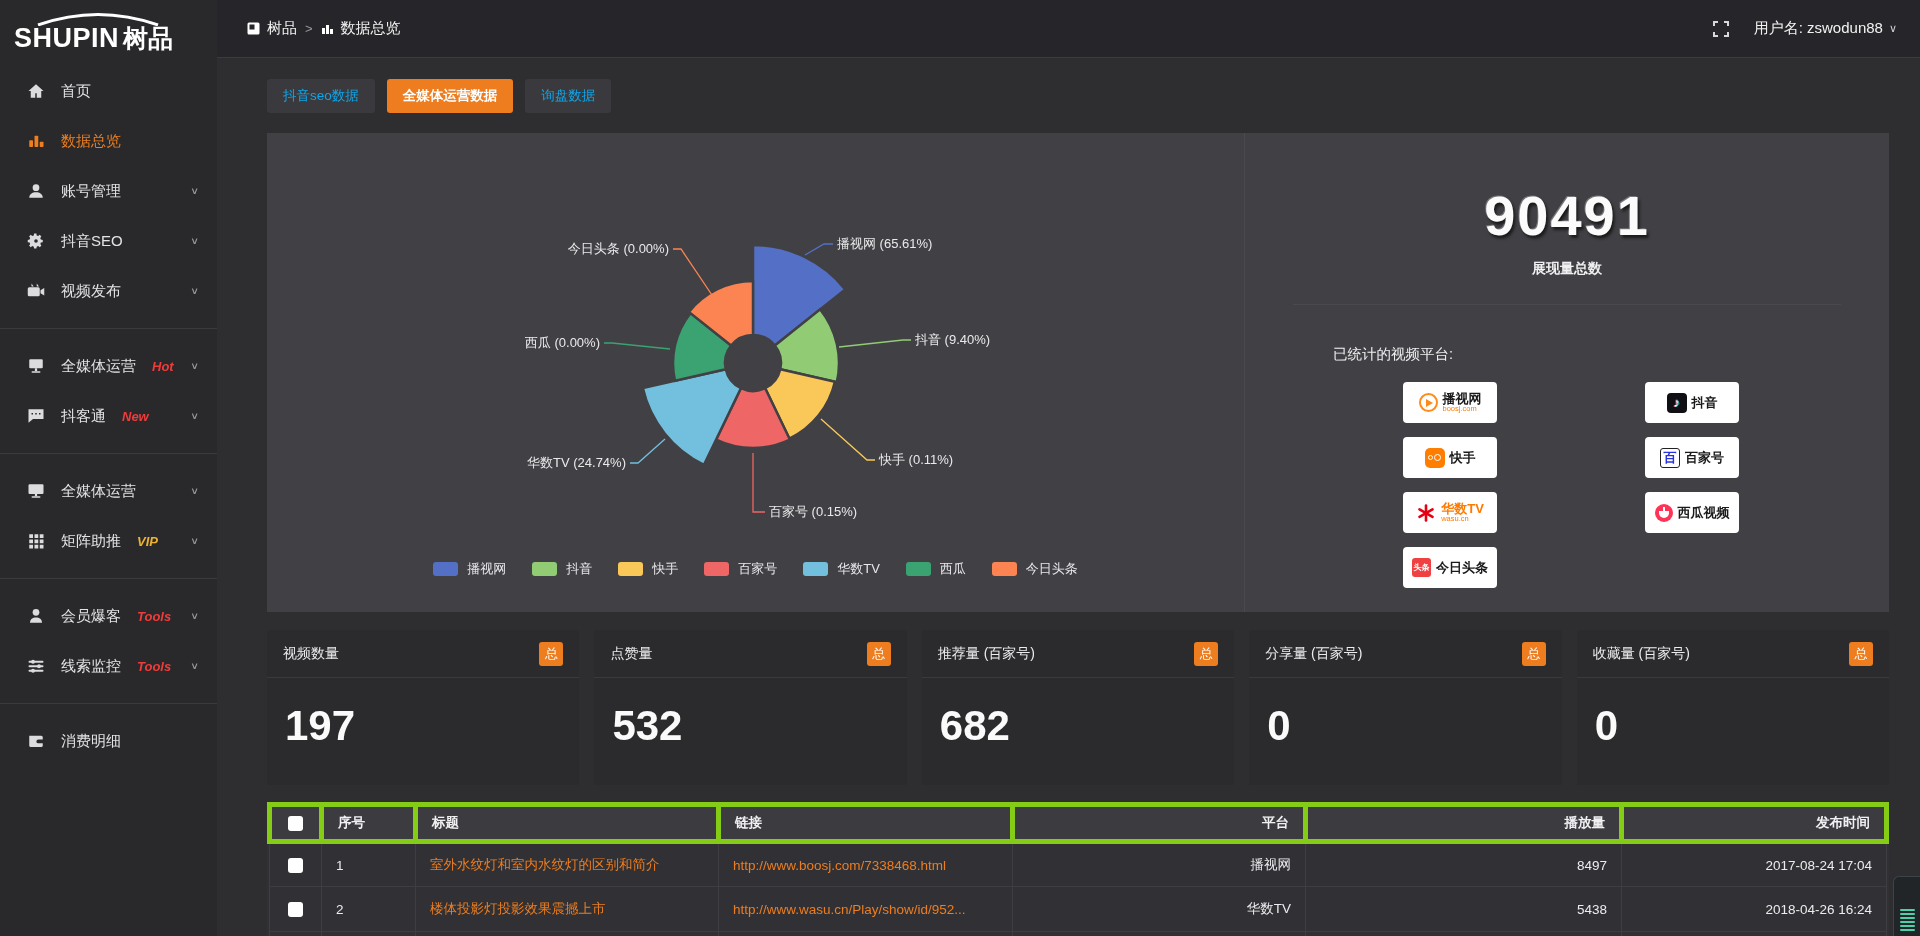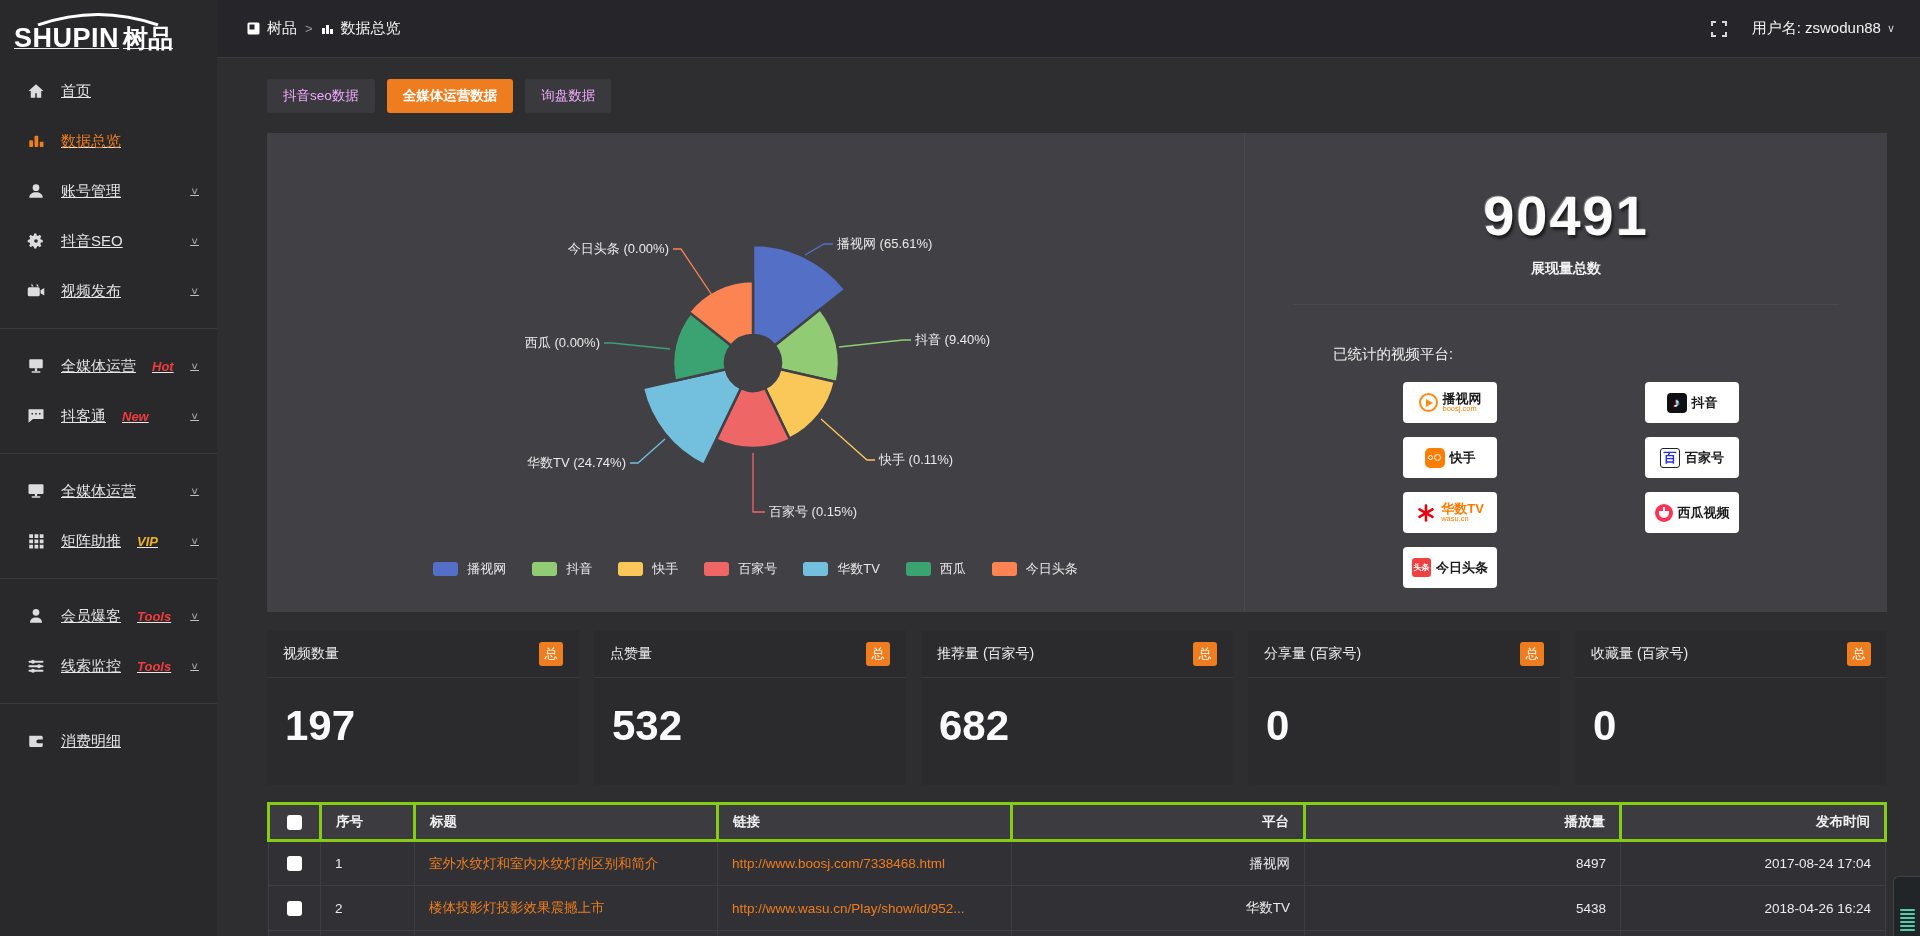--- a/index.html
+++ b/index.html
@@ -1,21 +1,21 @@
 <!DOCTYPE html>
 <html><head>
 <meta charset="utf-8">
 <style>
   * { margin:0; padding:0; box-sizing:border-box; }
   html,body { width:1920px; height:936px; overflow:hidden; background:#2e2e31;
     font-family:"Liberation Sans","DejaVu Sans",sans-serif; color:#e8e8ea; }
   .app { display:flex; width:1920px; height:936px; }
 
   
-  .sidebar { width:217px; min-width:217px; height:936px; background:#29292c; padding-top:8px;text-decoration:underline; }
+  .sidebar { width:217px; min-width:217px; height:936px; background:#29292c; padding-top:8px; }
   .logo { position:relative; height:58px; padding:14px 0 0 14px; white-space:nowrap; }
   .logo-arc { position:absolute; left:34px; top:4px; }
   .logo-en { font-size:27px; font-weight:bold; letter-spacing:0.5px; color:#fff; }
   .logo-cn { font-size:25px; font-weight:bold; color:#fff; margin-left:4px; }
   .nav-item { height:50px; display:flex; align-items:center; padding:0 18px 0 26px; cursor:pointer; font-size:15px; color:#e3e3e5; }
   .nav-item .nav-icon { width:20px; height:20px; margin-right:15px; display:flex; align-items:center; justify-content:center; color:#dcdcde; }
   .nav-item.active, .nav-item.active .nav-icon { color:#ee7e1e; }
   .nav-label { flex:0 0 auto; }
   .nav-badge { font-size:13px; font-weight:bold; font-style:italic; margin-left:16px; }
   .chevron { margin-left:auto; color:#9a9a9e; font-size:12px; transform:scaleY(0.8); }
@@ -28,21 +28,21 @@
   .crumb { display:flex; align-items:center; gap:7px; font-size:15px; color:#f2f2f2; cursor:pointer; }
   .crumb-sep { color:#9a9a9e; margin:0 8px; font-size:13px; }
   .topbar-right { margin-left:auto; display:flex; align-items:center; gap:24px; }
   .fullscreen { width:18px; height:18px; cursor:pointer; }
   .user { font-size:15px; color:#f2f2f2; cursor:pointer; display:flex; align-items:center; gap:6px; }
   .user .chev { font-size:11px; color:#cfcfd2; }
 
   .content { flex:1; padding:21px 36px 0 50px; background:#2e2e31; }
   .tabs { display:flex; gap:12px; }
   .tab { height:34px; padding:0 16px; display:flex; align-items:center; font-size:13.5px;
-    background:#3a3a3e; color:#f0abfc; border-radius:3px; cursor:pointer; border:none; }
+    background:#3a3a3e; color:#0ea5e9; border-radius:3px; cursor:pointer; border:none; }
   .tab.active { background:#ed7d1f; color:#fff; font-weight:bold; }
 
   
   .panel { margin-top:20px; height:479px; background:#414145; display:flex; }
   .pie-area { width:978px; min-width:978px; position:relative; border-right:1px solid #4a4a4e; }
   .legend { position:absolute; left:0; right:0; bottom:34px; display:flex; justify-content:center; gap:26px; }
   .legend-item { display:flex; align-items:center; gap:9px; cursor:pointer; }
   .legend-swatch { width:25px; height:14px; border-radius:3px; }
   .legend-label { font-size:13px; color:#e8e8ea; }
 
@@ -65,21 +65,21 @@
   .card-head { height:48px; display:flex; align-items:center; padding:0 16px; border-bottom:1px solid #3a3a3e; }
   .card-title { font-size:14px; color:#ececee; }
   .card-badge { margin-left:auto; width:24px; height:24px; background:#ed7d1f; color:#fff; font-size:13px;
     border-radius:3px; display:flex; align-items:center; justify-content:center; }
   .card-value { padding:24px 0 0 18px; font-size:42px; font-weight:bold; color:#fafafa; }
 
   
   .tablewrap { margin-top:17px; }
   table { width:100%; border-collapse:collapse; table-layout:fixed; background:#313135; }
   th { height:37px; background:#3c3c40; font-size:13.5px; font-weight:bold; color:#f0f0f2;
-    border:3px solid #84cc16; padding:0 14px; }
+    border:5px solid #84cc16; padding:0 14px; }
   td { height:45px; font-size:13.5px; color:#ececee; border:1px solid #3e3e42; padding:0 14px;
     white-space:nowrap; overflow:hidden; text-overflow:ellipsis; }
   th.al, td.al { text-align:left; }
   th.ac, td.ac { text-align:right; }
   .checkbox { width:15px; height:15px; background:#fff; border-radius:3px; margin:0 auto; cursor:pointer; }
   td.link-cell, td.title-cell { color:#ed7d1f; cursor:pointer; }
 
   
   .float-widget { position:fixed; right:0; bottom:0; width:27px; height:60px; background:#212528;
     border:1px solid #3b4547; border-right:none; border-bottom:none; border-radius:6px 0 0 0;

